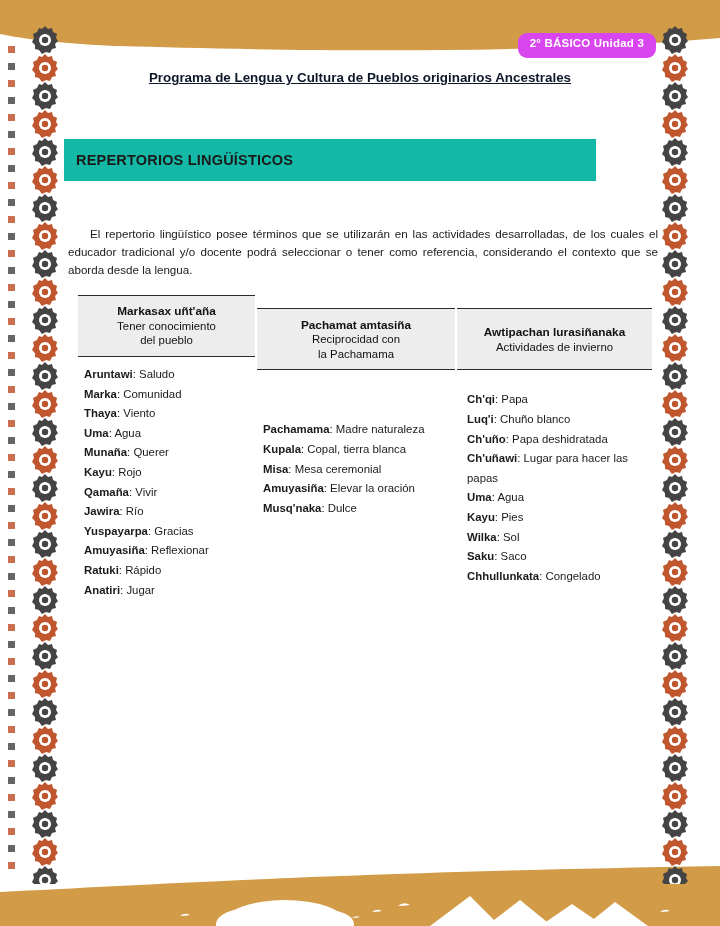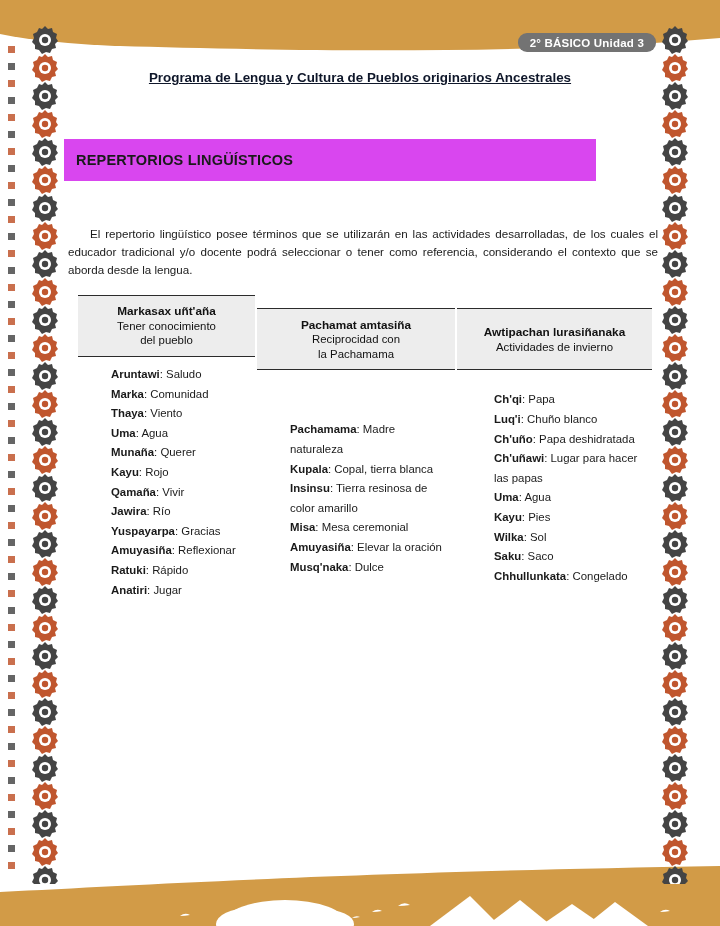--- a/index.html
+++ b/index.html
@@ -82,26 +82,26 @@
     position: absolute;
     left: 0;
     top: 0;
     width: 720px;
   }
 
   .unit-badge {
     position: absolute;
     right: 64px;
     top: 33px;
-    background: #737373;
+    background: #d946ef;
     color: #ffffff;
     font-size: 11.5px;
     font-weight: bold;
     letter-spacing: .2px;
-    padding: 4px 12px 3px 12px;
+    padding: 4px 12px 9px 12px;
     border-radius: 9px;
     white-space: nowrap;
     z-index: 5;
   }
 
   .doc-title {
     position: absolute;
     left: 60px;
     top: 68px;
     width: 600px;
@@ -112,21 +112,21 @@
     color: #0f172a;
     text-decoration: underline;
   }
 
   .section-banner {
     position: absolute;
     left: 64px;
     top: 139px;
     width: 532px;
     height: 42px;
-    background: #d946ef;
+    background: #14b8a6;
     display: flex;
     align-items: center;
   }
   .section-banner .banner-label {
     padding-left: 12px;
     font-size: 14.5px;
     font-weight: bold;
     color: #1a1a1a;
     letter-spacing: .2px;
   }
@@ -188,21 +188,20 @@
   }
   .vocab-head .head-spanish {
     font-size: 11.4px;
     color: #111;
     line-height: 1.25;
   }
 
   .vocab-body {
     padding: 8px 4px 10px 6px;
     box-sizing: border-box;
-    margin-left: 27px;
   }
   .vocab-col.col-0 .vocab-body { min-height: 240px; }
   .vocab-col.col-1 .vocab-body { min-height: 240px; padding-top: 50px; }
   .vocab-col.col-2 .vocab-body { min-height: 240px; padding-top: 20px; padding-left: 10px; }
 
   .vocab-entry {
     font-size: 11.4px;
     line-height: 1.72;
     color: #1a1a1a;
   }
@@ -552,21 +551,20 @@
         <div class="col-divider"></div>
         <div class="vocab-col col-1">
           <div class="vocab-head">
             <div class="head-aymara">Pachamat amtasiña</div>
             <div class="head-spanish">Reciprocidad con</div>
             <div class="head-spanish">la Pachamama</div>
           </div>
           <div class="vocab-body">
             <div class="vocab-entry"><span class="term">Pachamama</span><span>: Madre naturaleza</span></div>
             <div class="vocab-entry"><span class="term">Kupala</span><span>: Copal, tierra blanca</span></div>
-            <div class="vocab-entry"><span class="term">Insinsu</span><span>: Tierra resinosa de color amarillo</span></div>
             <div class="vocab-entry"><span class="term">Misa</span><span>: Mesa ceremonial</span></div>
             <div class="vocab-entry"><span class="term">Amuyasiña</span><span>: Elevar la oración</span></div>
             <div class="vocab-entry"><span class="term">Musq'naka</span><span>: Dulce</span></div>
           </div>
         </div>
         <div class="col-divider"></div>
         <div class="vocab-col col-2">
           <div class="vocab-head">
             <div class="head-aymara">Awtipachan lurasiñanaka</div>
             <div class="head-spanish">Actividades de invierno</div>

